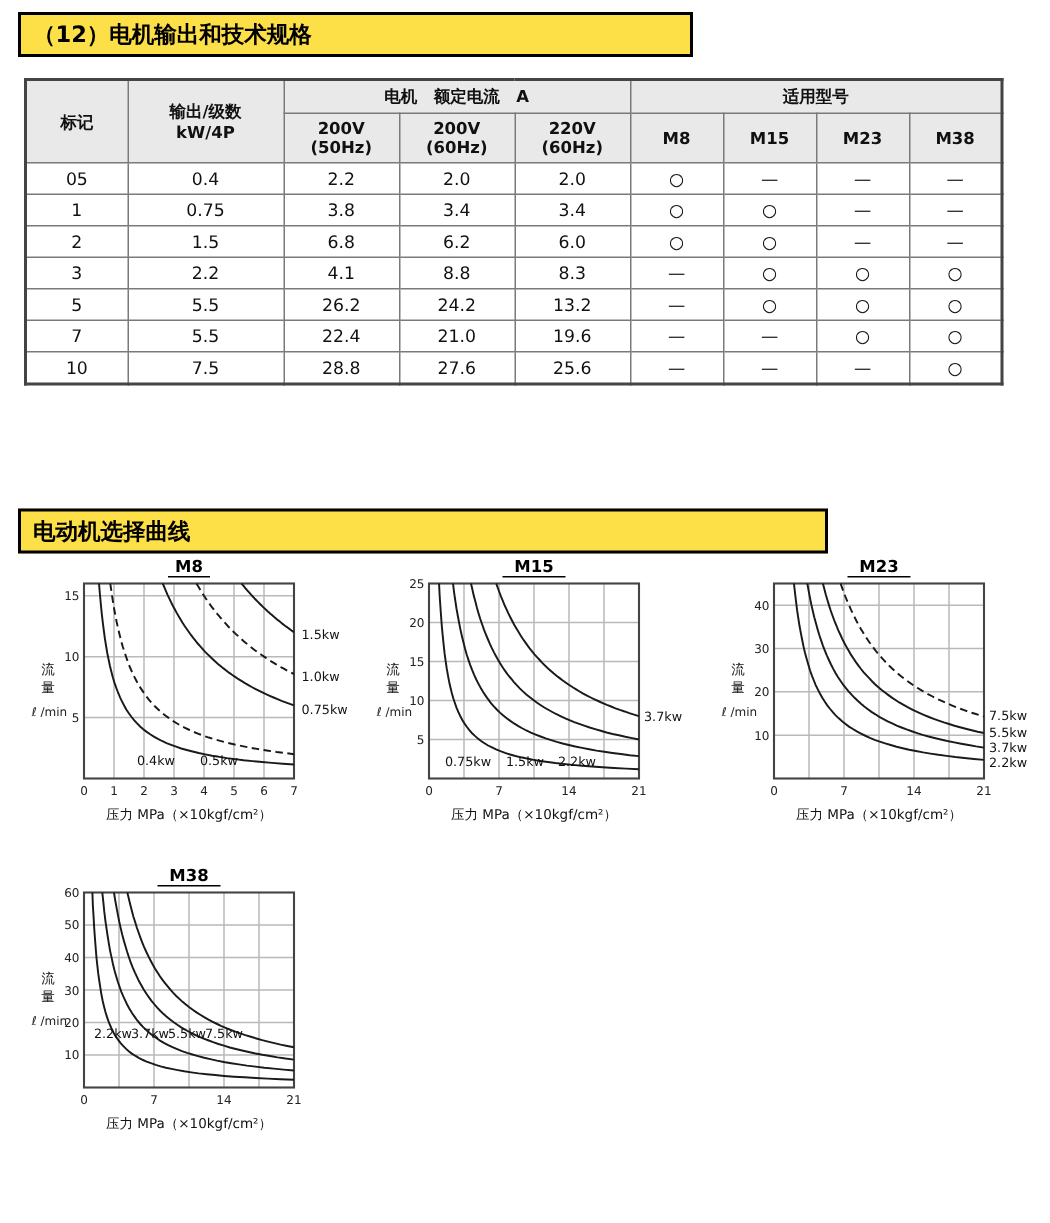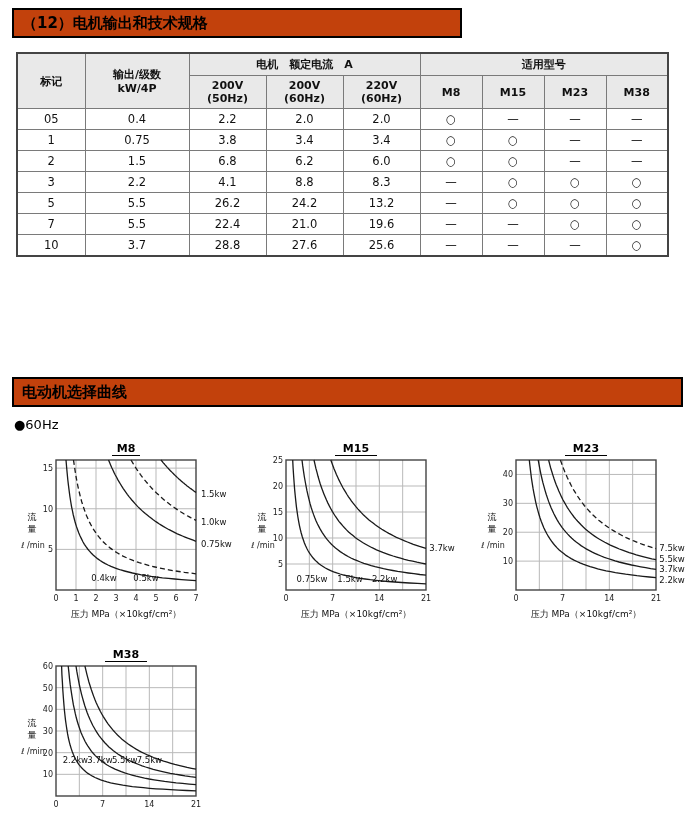--- a/index.html
+++ b/index.html
@@ -4,26 +4,26 @@
 <style>
   *{box-sizing:border-box;margin:0;padding:0}
   html,body{background:#ffffff}
   body{
     width:700px;height:815px;overflow:hidden;
     font-family:"DejaVu Sans","Liberation Sans",sans-serif;
     color:#111;
   }
   .page{padding:8px 12px;position:relative}
   .titlebar{
-    border:2px solid #000;background:#c2410c;
+    border:2px solid #000;background:#fde047;
     font-weight:bold;font-size:15px;line-height:1.2;
     padding:4px 8px;color:#000;
   }
   .titlebar.w1{width:450px}
-  .titlebar.w2{width:671px;margin-top:120px}
+  .titlebar.w2{width:540px;margin-top:82px}
   table.spec{
     border-collapse:collapse;table-layout:fixed;
     margin:14px 2px 0 4px;font-size:11.5px;
     border:2px solid #444;
   }
   .spec th,.spec td{
     border:1px solid #7a7a7a;text-align:center;
     padding:3px 2px;vertical-align:middle;height:21px;
   }
   .spec thead th{background:#e9e9e9;font-weight:bold;font-size:11px}
@@ -133,37 +133,36 @@
           <td>22.4</td>
           <td>21.0</td>
           <td>19.6</td>
           <td>—</td>
           <td>—</td>
           <td>○</td>
           <td>○</td>
         </tr>
         <tr>
           <td>10</td>
-          <td>3.7</td>
+          <td>7.5</td>
           <td>28.8</td>
           <td>27.6</td>
           <td>25.6</td>
           <td>—</td>
           <td>—</td>
           <td>—</td>
           <td>○</td>
         </tr>
       </tbody>
   </table>
 
   <div class="titlebar w2">
     <span>电动机选择曲线</span>
   </div>
 
-  <div class="freq">●60Hz</div>
 
   <div class="charts" id="charts-row1">
       <div class="chart">
         <svg width="216" height="186" viewBox="0 0 216 186">
           <text class="ctitle" x="106" y="12" text-anchor="middle">M8</text>
           <line x1="92" y1="15.5" x2="120" y2="15.5" stroke="#000" stroke-width="1"></line>
           <line class="grid" x1="56" y1="20" x2="56" y2="150"></line>
           <line class="grid" x1="76" y1="20" x2="76" y2="150"></line>
           <line class="grid" x1="96" y1="20" x2="96" y2="150"></line>
           <line class="grid" x1="116" y1="20" x2="116" y2="150"></line>

